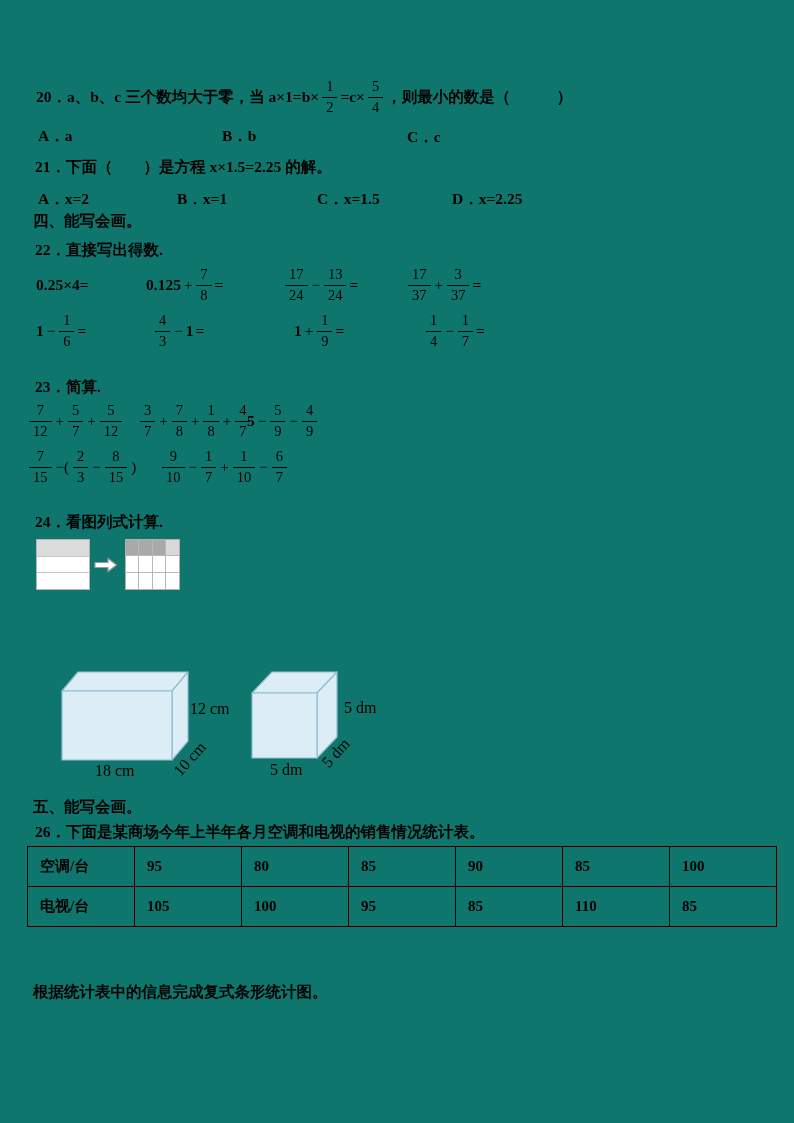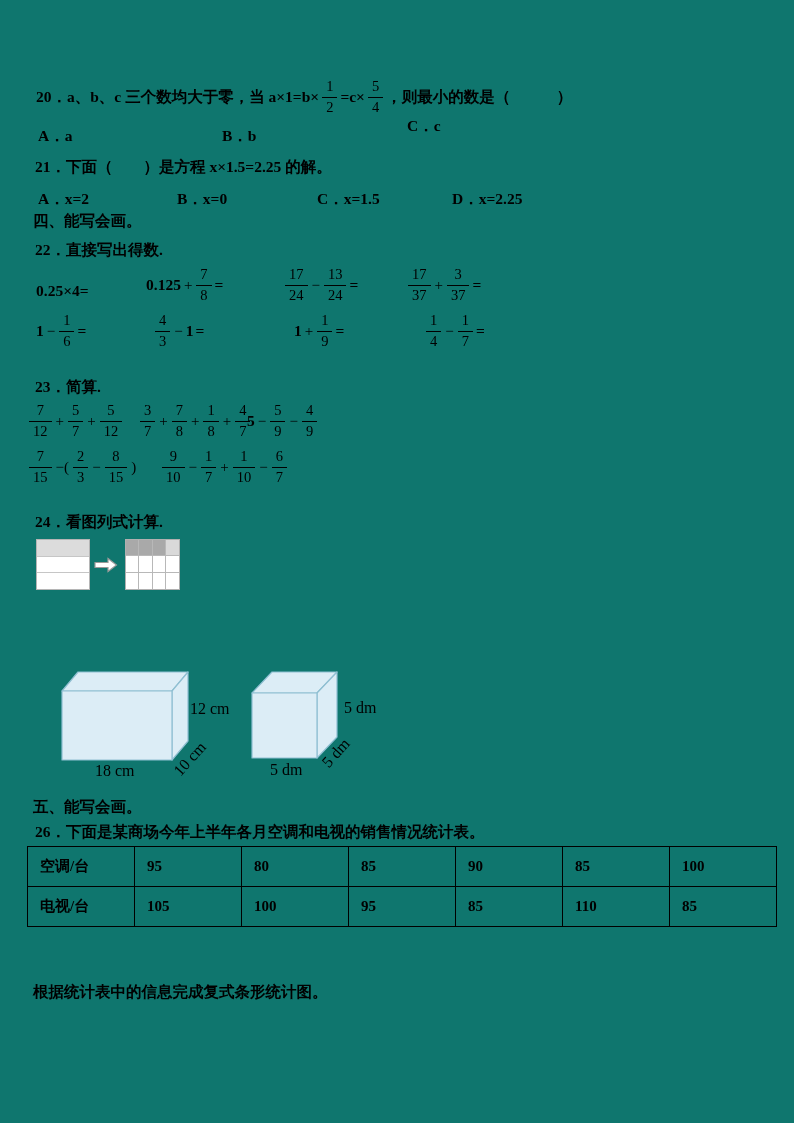--- a/index.html
+++ b/index.html
@@ -49,32 +49,32 @@
       </span>
       <span class="bt">=c×</span>
       <span class="frac">
         <span class="fn">5</span>
         <span class="fd">4</span>
       </span>
       <span class="bt">，则最小的数是（　　　）</span>
     </div>
   <span class="abs qtext" style="left:38px;top:126px;">A．a</span>
   <span class="abs qtext" style="left:222px;top:126px;">B．b</span>
-  <span class="abs qtext" style="left:407px;top:116px;">C．c</span>
+  <span class="abs qtext" style="left:407px;top:127px;">C．c</span>
 
   <span class="abs qtext" style="left:35px;top:157px;">21．下面（　　）是方程 x×1.5=2.25 的解。</span>
   <span class="abs qtext" style="left:38px;top:189px;">A．x=2</span>
-  <span class="abs qtext" style="left:177px;top:189px;">B．x=0</span>
+  <span class="abs qtext" style="left:177px;top:189px;">B．x=1</span>
   <span class="abs qtext" style="left:317px;top:189px;">C．x=1.5</span>
   <span class="abs qtext" style="left:452px;top:189px;">D．x=2.25</span>
 
   <span class="abs sec" style="left:33px;top:211px;">四、能写会画。</span>
 
   <span class="abs qtext" style="left:35px;top:240px;">22．直接写出得数.</span>
-  <div class="expr" style="left:35px;top:268px;">
+  <div class="expr" style="left:35px;top:262px;">
       <span class="bt">0.25×4=</span>
     </div>
   <div class="expr" style="left:145px;top:262px;">
       <span class="bt">0.125</span>
       <span class="nt">+</span>
       <span class="frac">
         <span class="fn">7</span>
         <span class="fd">8</span>
       </span>
       <span class="bt">=</span>

